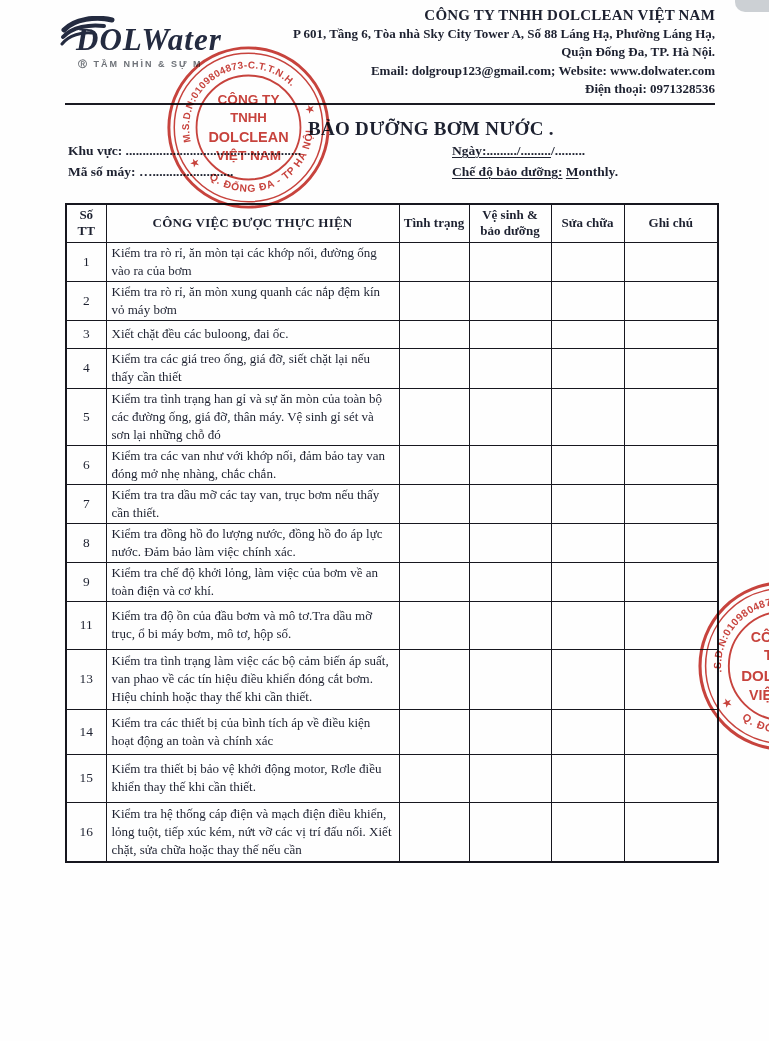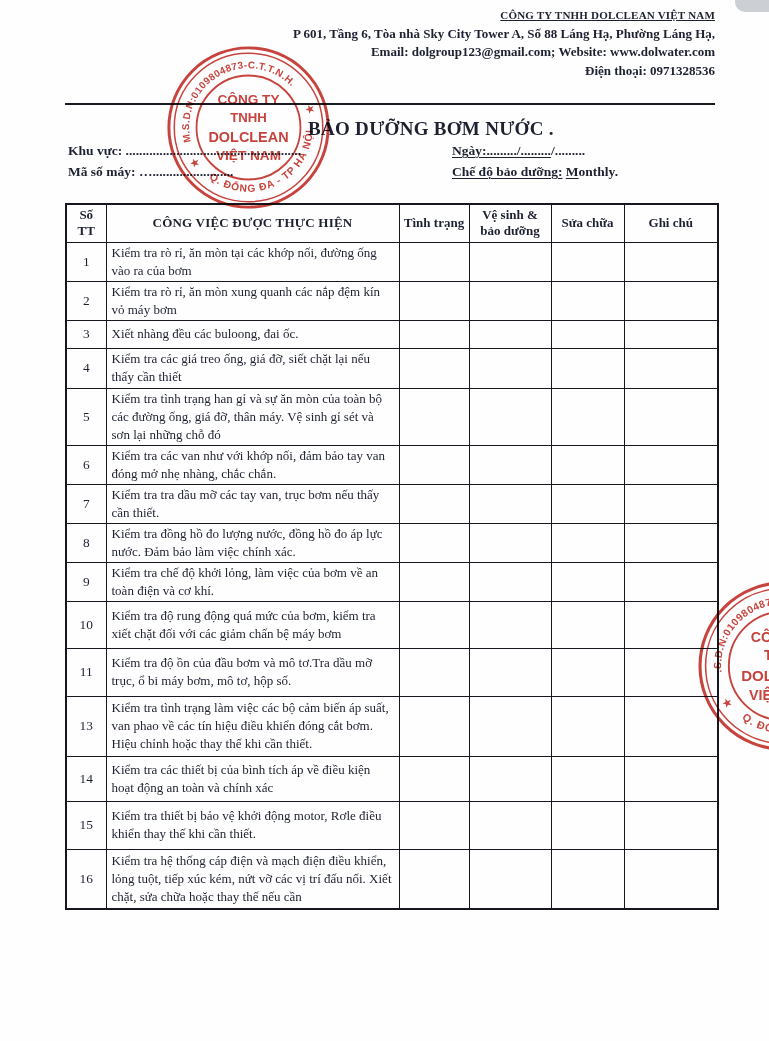--- a/index.html
+++ b/index.html
@@ -23,21 +23,21 @@
   }
   .logo-tagline{
     position:absolute;left:18px;top:44px;
     font-family:"Liberation Sans","DejaVu Sans",sans-serif;
     font-size:9px;font-weight:bold;letter-spacing:2px;color:#6e7278;white-space:nowrap;
   }
   .company-block{
     position:absolute;right:54px;top:6px;width:486px;
     text-align:right;font-weight:bold;line-height:18.5px;font-size:13px;
   }
-  .company-name{font-size:11px;letter-spacing:.2px;text-decoration:underline;}
+  .company-name{font-size:15px;letter-spacing:.2px;}
   .header-divider{
     position:absolute;left:65px;top:103px;width:650px;height:2.4px;
     background:#1a1a22;
   }
   .corner-artifact{
     position:absolute;right:0;top:0;width:34px;height:12px;
     background:#c3c8cd;border-radius:0 0 0 10px;opacity:.85;
   }
   
   .stamp{position:absolute;mix-blend-mode:multiply;opacity:.93;}
@@ -81,24 +81,36 @@
     background:linear-gradient(to bottom,rgba(254,254,254,0) 0,#fefefe 16px);
     pointer-events:none;
   }
   .stamp-text{font-family:"Liberation Sans","DejaVu Sans",sans-serif;font-weight:bold;}
 </style>
 </head>
 <body>
 
 <div class="page">
 
+  <div class="logo">
+    <svg class="logo-swoosh" width="58" height="36" viewBox="0 0 58 36">
+      <g fill="none" stroke="#242b40" stroke-linecap="round">
+        <path d="M4 14 C 14 3, 36 0, 52 4" stroke-width="5"></path>
+        <path d="M3 21 C 12 11, 30 8, 44 10" stroke-width="4"></path>
+        <path d="M2 28 C 9 19, 22 16, 32 17" stroke-width="3"></path>
+      </g>
+    </svg>
+    <div class="logo-brand">DOLWater</div>
+    <div class="logo-tagline">Ⓡ TẦM NHÌN &amp; SỰ M</div>
+  </div>
 
   <div class="company-block">
     <div class="company-name">CÔNG TY TNHH DOLCLEAN VIỆT NAM</div>
     <div>P 601, Tầng 6, Tòa nhà Sky City Tower A, Số 88 Láng Hạ, Phường Láng Hạ,</div>
+    <div>Quận Đống Đa, TP. Hà Nội.</div>
     <div>Email: dolgroup123@gmail.com; Website: www.dolwater.com</div>
     <div>Điện thoại: 0971328536</div>
   </div>
 
   <div class="corner-artifact"></div>
   <div class="header-divider"></div>
 
   <div class="form-title">BẢO DƯỠNG BƠM NƯỚC .</div>
 
   <div class="field field-area">
@@ -151,21 +163,21 @@
         <tr style="height: 38px;">
           <td class="cell-no">2</td>
           <td class="cell-task">Kiểm tra rò rỉ, ăn mòn xung quanh các nắp đệm kín vỏ máy bơm</td>
           <td class="cell-empty"></td>
           <td class="cell-empty"></td>
           <td class="cell-empty"></td>
           <td class="cell-empty"></td>
         </tr>
         <tr style="height: 28px;">
           <td class="cell-no">3</td>
-          <td class="cell-task">Xiết nhàng đều các buloong, đai ốc.</td>
+          <td class="cell-task">Xiết chặt đều các buloong, đai ốc.</td>
           <td class="cell-empty"></td>
           <td class="cell-empty"></td>
           <td class="cell-empty"></td>
           <td class="cell-empty"></td>
         </tr>
         <tr style="height: 40px;">
           <td class="cell-no">4</td>
           <td class="cell-task">Kiểm tra các giá treo ống, giá đỡ, siết chặt lại nếu thấy cần thiết</td>
           <td class="cell-empty"></td>
           <td class="cell-empty"></td>
@@ -200,28 +212,20 @@
           <td class="cell-no">8</td>
           <td class="cell-task">Kiểm tra đồng hồ đo lượng nước, đồng hồ đo áp lực nước. Đảm bảo làm việc chính xác.</td>
           <td class="cell-empty"></td>
           <td class="cell-empty"></td>
           <td class="cell-empty"></td>
           <td class="cell-empty"></td>
         </tr>
         <tr style="height: 38px;">
           <td class="cell-no">9</td>
           <td class="cell-task">Kiểm tra chế độ khởi lỏng, làm việc của bơm về an toàn điện và cơ khí.</td>
-          <td class="cell-empty"></td>
-          <td class="cell-empty"></td>
-          <td class="cell-empty"></td>
-          <td class="cell-empty"></td>
-        </tr>
-        <tr style="height: 47px;">
-          <td class="cell-no">10</td>
-          <td class="cell-task">Kiểm tra độ rung động quá mức của bơm, kiểm tra xiết chặt đối với các giảm chấn bệ máy bơm</td>
           <td class="cell-empty"></td>
           <td class="cell-empty"></td>
           <td class="cell-empty"></td>
           <td class="cell-empty"></td>
         </tr>
         <tr style="height: 48px;">
           <td class="cell-no">11</td>
           <td class="cell-task">Kiểm tra độ ồn của đầu bơm và mô tơ.Tra dầu mỡ trục, ổ bi máy bơm, mô tơ, hộp số.</td>
           <td class="cell-empty"></td>
           <td class="cell-empty"></td>

